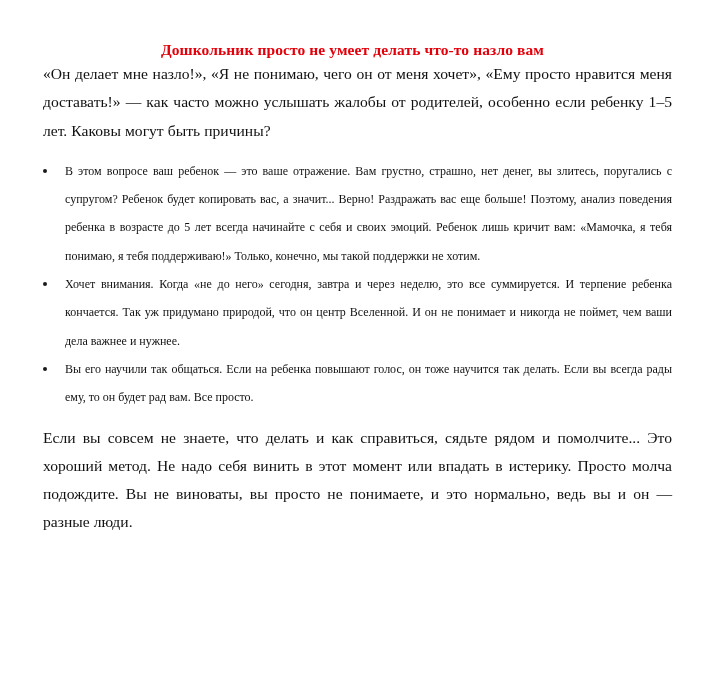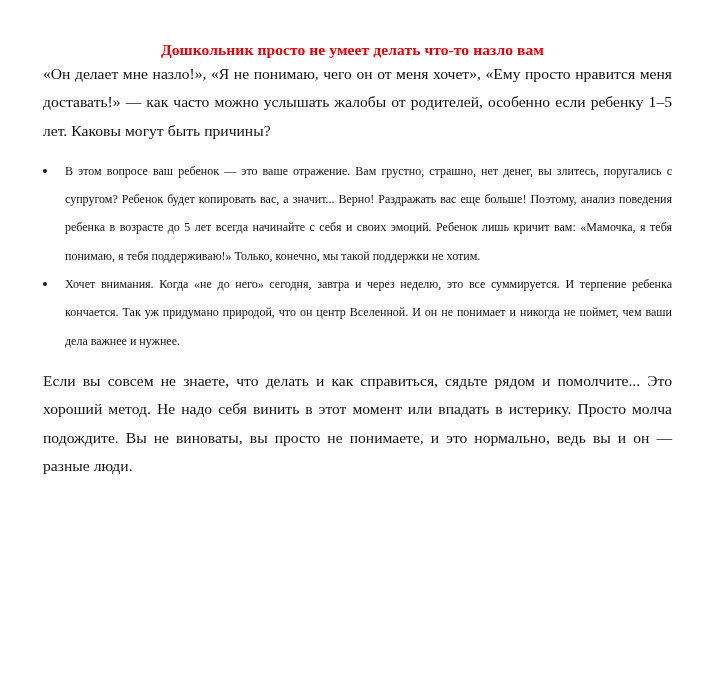--- a/index.html
+++ b/index.html
@@ -89,18 +89,22 @@
 
     <ul class="reasons-list">
       <li>
         <span class="bullet-marker"></span>
         <span>В этом вопросе ваш ребенок — это ваше отражение. Вам грустно, страшно, нет денег, вы злитесь, поругались с супругом? Ребенок будет копировать вас, а значит... Верно! Раздражать вас еще больше! Поэтому, анализ поведения ребенка в возрасте до 5 лет всегда начинайте с себя и своих эмоций. Ребенок лишь кричит вам: «Мамочка, я тебя понимаю, я тебя поддерживаю!» Только, конечно, мы такой поддержки не хотим.</span>
       </li>
       <li>
         <span class="bullet-marker"></span>
         <span>Хочет внимания. Когда «не до него» сегодня, завтра и через неделю, это все суммируется. И терпение ребенка кончается. Так уж придумано природой, что он центр Вселенной. И он не понимает и никогда не поймет, чем ваши дела важнее и нужнее.</span>
       </li>
+      <li>
+        <span class="bullet-marker"></span>
+        <span>Вы его научили так общаться. Если на ребенка повышают голос, он тоже научится так делать. Если вы всегда рады ему, то он будет рад вам. Все просто.</span>
+      </li>
     </ul>
 
     <p class="para closing-para">Если вы совсем не знаете, что делать и как справиться, сядьте рядом и помолчите... Это хороший метод. Не надо себя винить в этот момент или впадать в истерику. Просто молча подождите. Вы не виноваты, вы просто не понимаете, и это нормально, ведь вы и он — разные люди.</p>
 
   </div>
 </div>
 
 </body></html>

